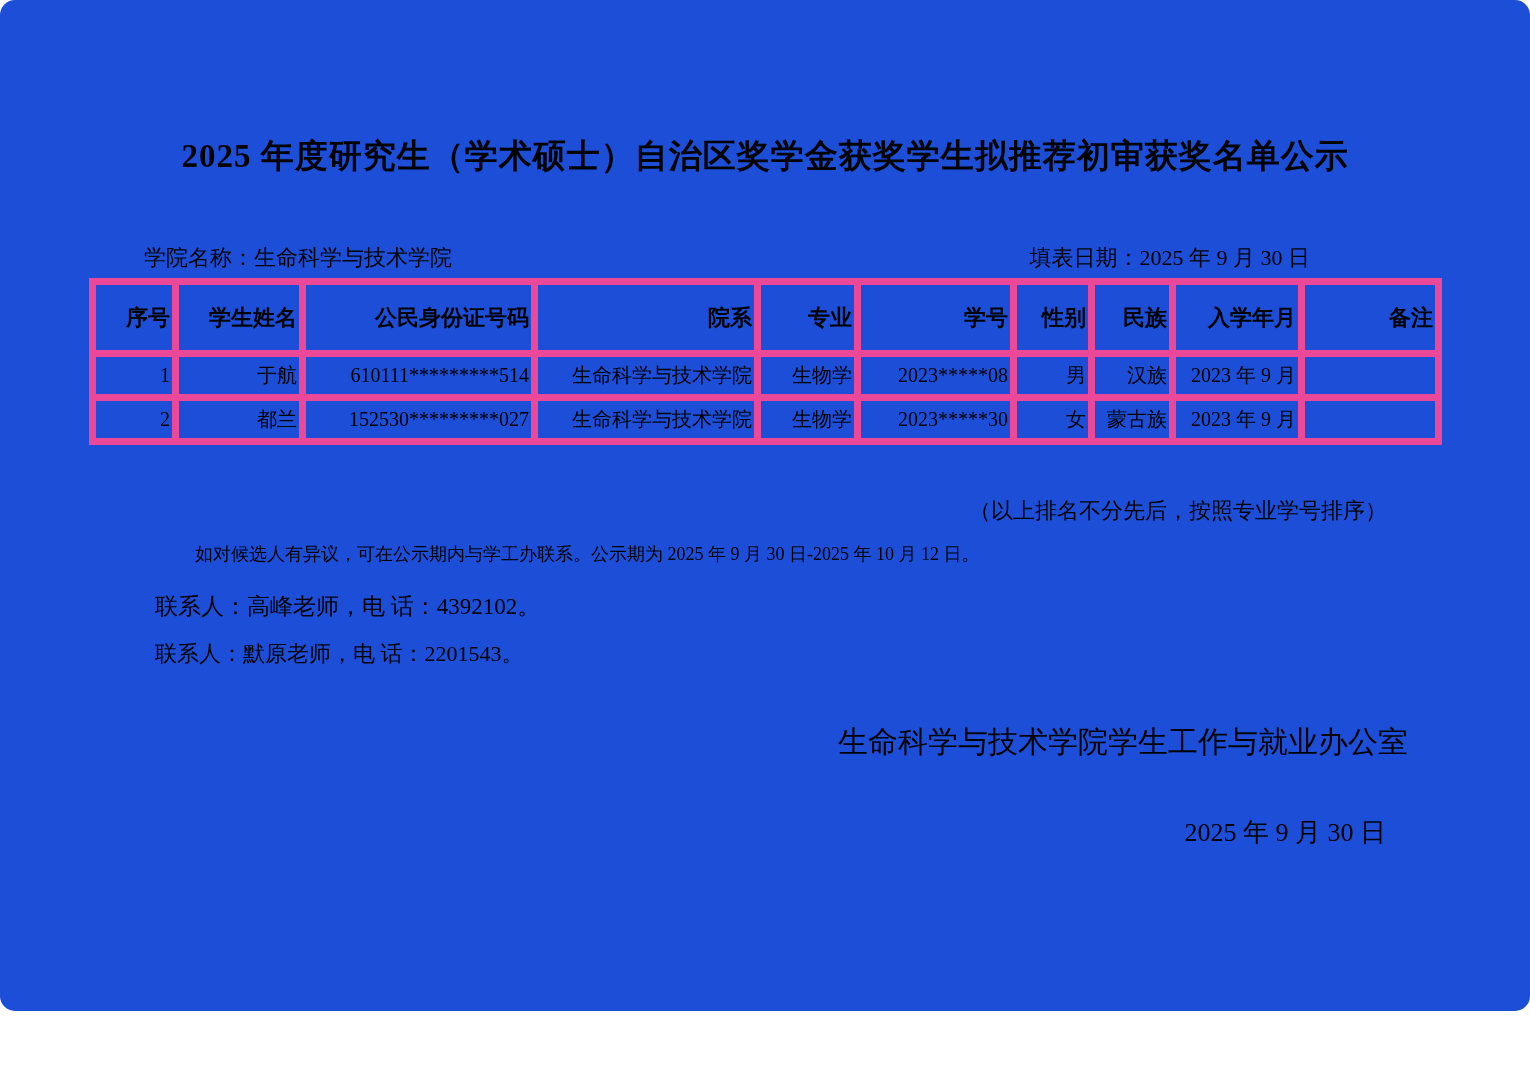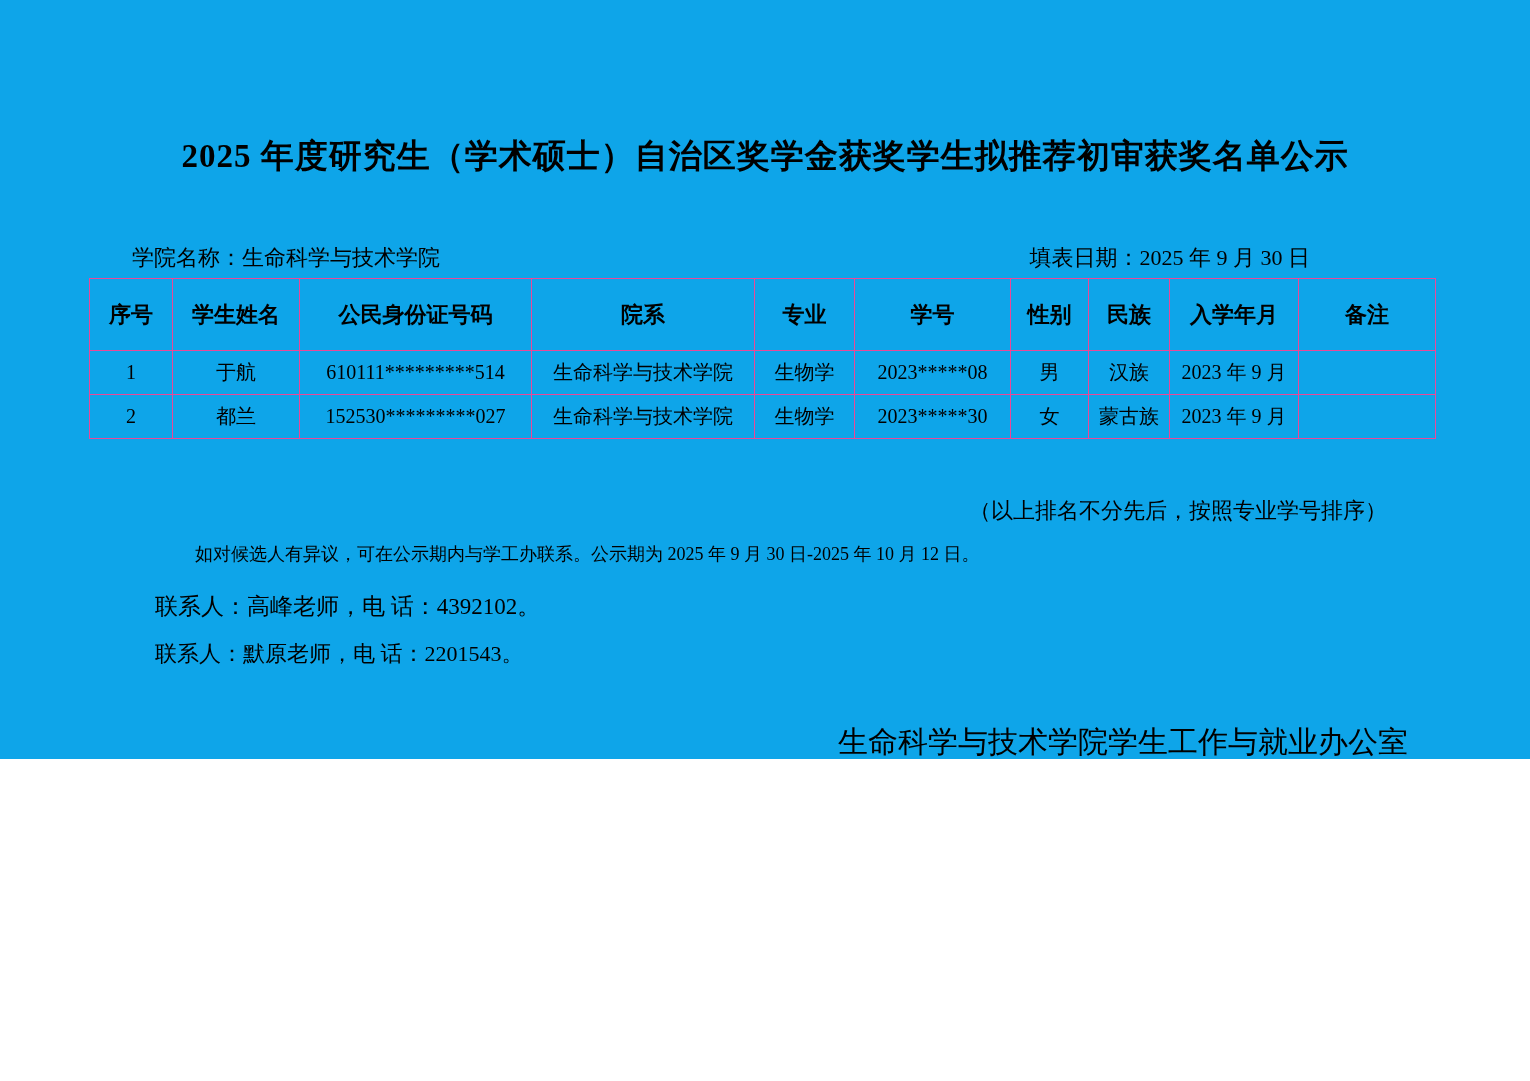--- a/index.html
+++ b/index.html
@@ -4,58 +4,59 @@
 <style>
   * { margin: 0; padding: 0; box-sizing: border-box; }
   html, body { background: #ffffff; }
   body {
     font-family: "Liberation Serif", "DejaVu Serif", serif;
     color: #000000;
   }
   .page {
     position: relative;
     width: 1530px;
-    height: 759px;
-    background: #0ea5e9;
+    height: 1011px;
+    background: #1d4ed8;
     overflow: hidden;
+    border-radius: 15px;
   }
   .doc-title {
     position: absolute;
     top: 134px;
     left: 0;
     width: 100%;
     text-align: center;
     font-size: 33px;
     font-weight: bold;
     letter-spacing: 1px;
     white-space: nowrap;
   }
   .meta-row {
     position: absolute;
     top: 243px;
-    left: 4px;
+    left: 16px;
     right: 0;
     display: flex;
     justify-content: space-between;
     padding-left: 128px;
     padding-right: 220px;
     font-size: 22px;
     white-space: nowrap;
   }
   table.roster {
     position: absolute;
     top: 278px;
     left: 89px;
     width: 1346px;
     border-collapse: collapse;
     table-layout: fixed;
   }
   table.roster th, table.roster td {
-    border: 1px solid #ec4899;
-    text-align: center;
+    border: 7px solid #ec4899;
+    text-align: right;
     vertical-align: middle;
     overflow: hidden;
     white-space: nowrap;
     padding: 0 2px;
   }
   table.roster th {
     height: 72px;
     font-size: 22px;
     font-weight: bold;
   }

